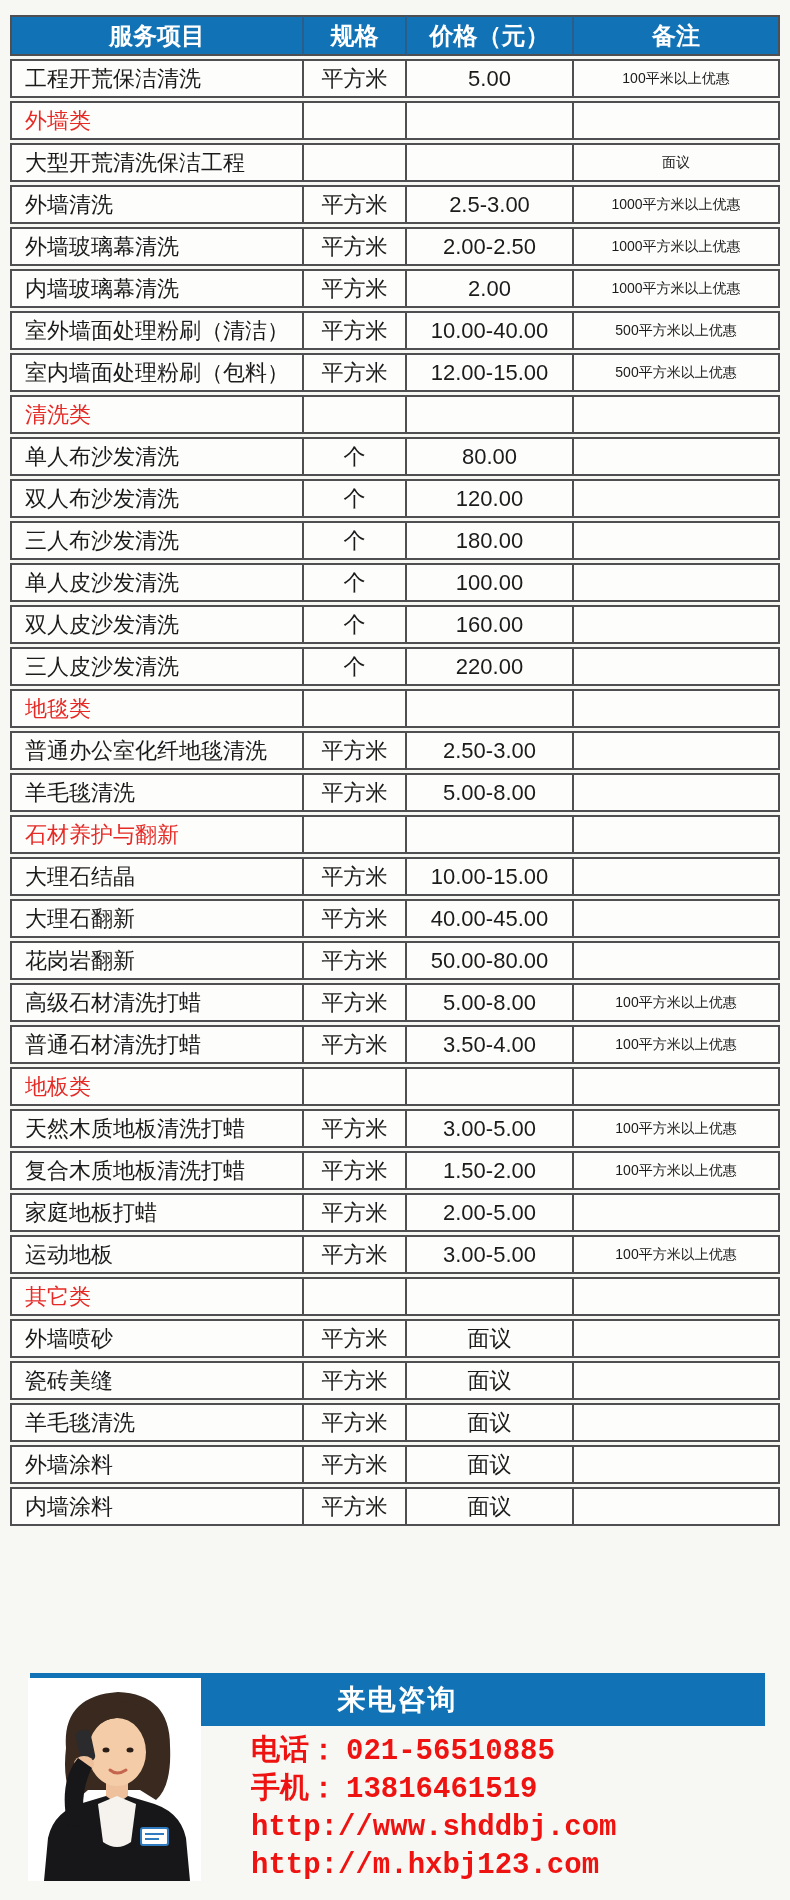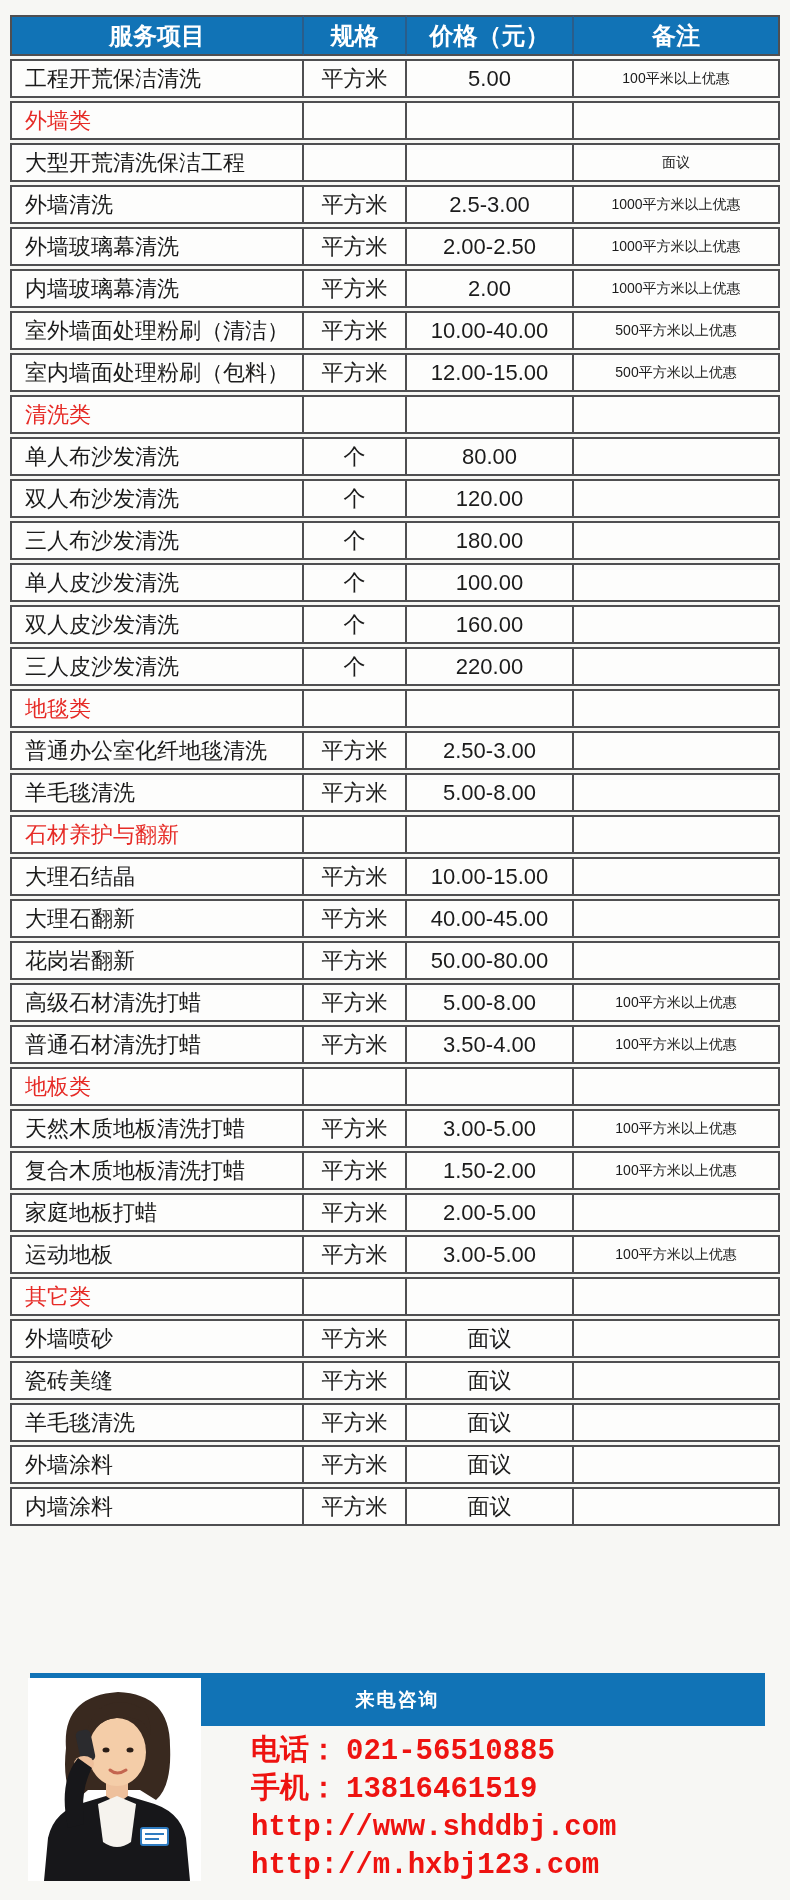--- a/index.html
+++ b/index.html
@@ -63,21 +63,21 @@
     color:var(--red-cat);
   }
 
   .footer{position:absolute;left:0;top:1673px;width:790px;height:227px;}
   .banner{
     position:absolute;left:30px;top:0;
     width:735px;height:53px;
     background:var(--blue);
     display:flex;align-items:center;justify-content:center;
   }
-  .banner span{color:#fff;font-size:19px;font-weight:bold;letter-spacing:2px;}
+  .banner span{color:#fff;font-size:28px;font-weight:bold;letter-spacing:2px;}
   .photo{
     position:absolute;left:28px;top:5px;
     width:173px;height:203px;
     background:#fff;
     overflow:hidden;
   }
   .contact-lines{
     position:absolute;left:251px;top:60px;
   }
   .cline{

